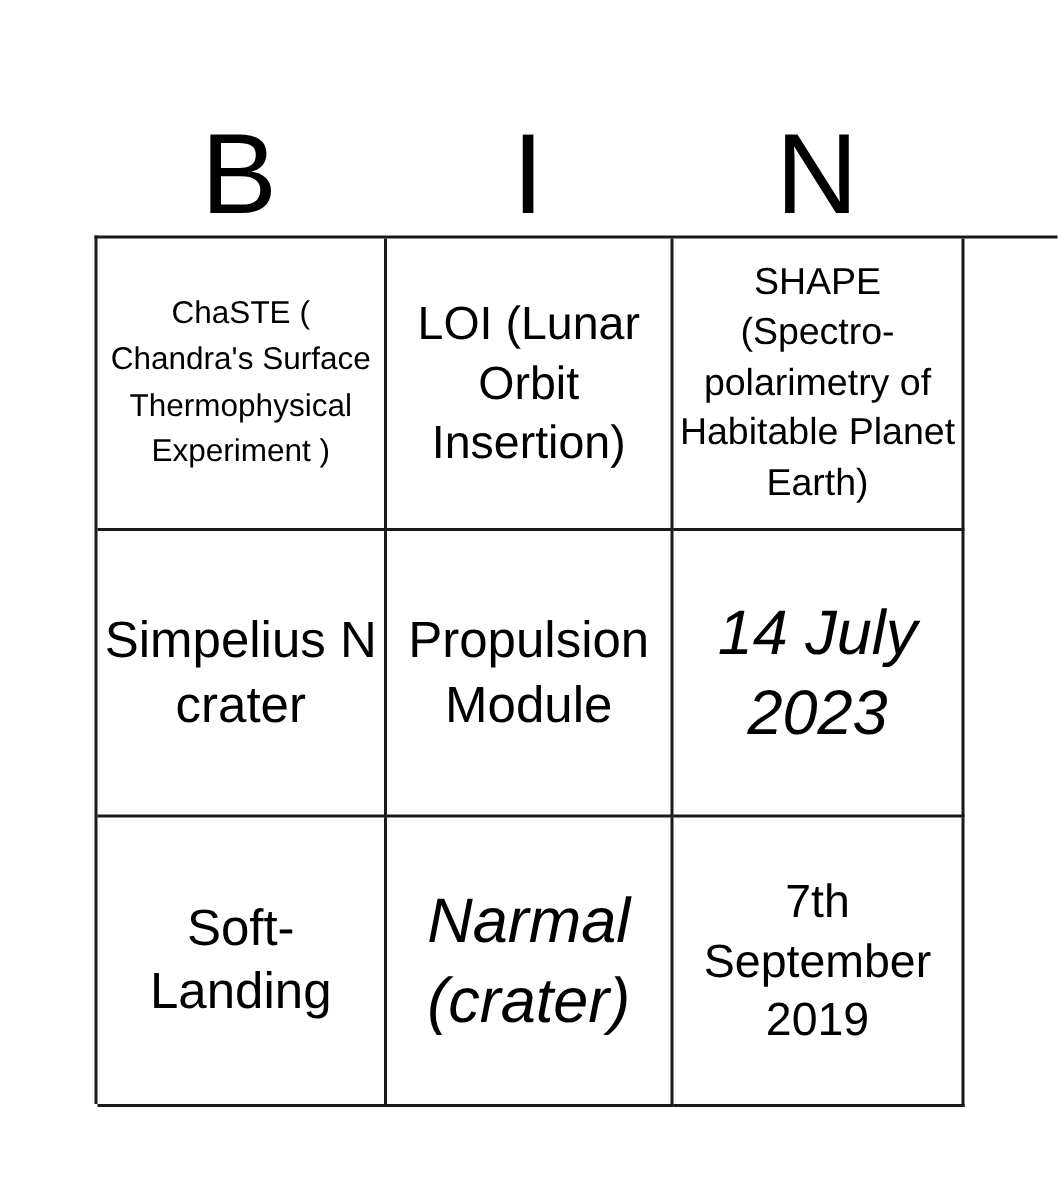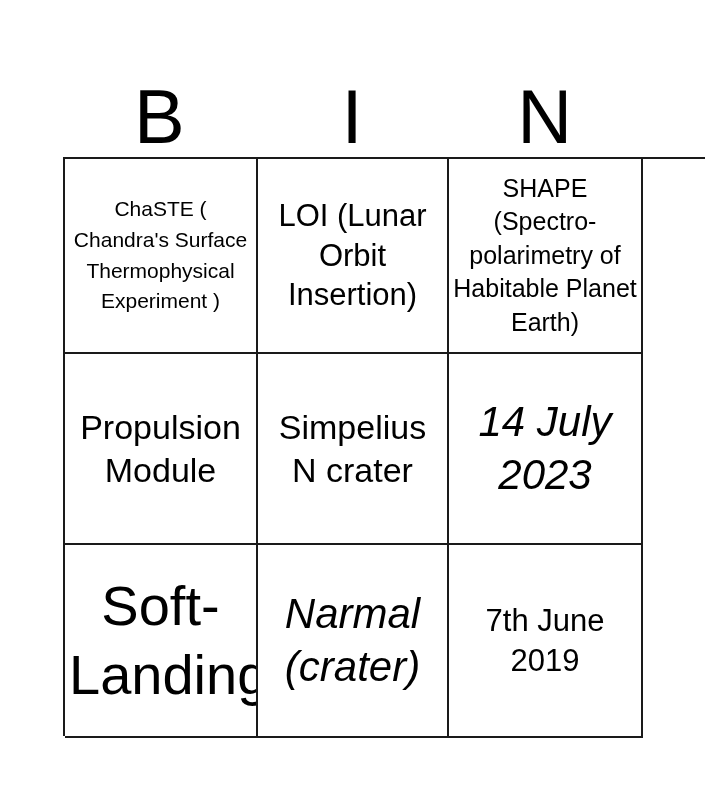--- a/index.html
+++ b/index.html
@@ -69,21 +69,21 @@
     width: 100%;
     color: #000000;
     font-weight: 400;
   }
   
   .fs-xs .cell-text { font-size: 21px; line-height: 1.46; }
   .fs-s  .cell-text { font-size: 25px; line-height: 1.34; }
   .fs-m  .cell-text { font-size: 31px; line-height: 1.28; }
   .fs-l  .cell-text { font-size: 34px; line-height: 1.26; }
   .fs-xl .cell-text { font-size: 42px; line-height: 1.24; font-style: italic; }
-  .fs-xxl .cell-text { font-size: 56px; line-height: 1.22; }
+  .fs-xxl .cell-text { font-size: 34px; line-height: 1.22; }
 </style>
 </head>
 <body>
 
 <div id="card">
 
   <div id="header-row">
     <div class="header-letter">B</div>
     <div class="header-letter">I</div>
     <div class="header-letter">N</div>
@@ -97,37 +97,37 @@
 
     <div class="cell fs-m">
       <span class="cell-text">LOI (Lunar Orbit Insertion)</span>
     </div>
 
     <div class="cell fs-s">
       <span class="cell-text">SHAPE (Spectro-polarimetry of Habitable Planet Earth)</span>
     </div>
 
     <div class="cell fs-l">
-      <span class="cell-text">Propulsion Module</span>
+      <span class="cell-text">Simpelius N crater</span>
     </div>
 
     <div class="cell fs-l">
-      <span class="cell-text">Simpelius N crater</span>
+      <span class="cell-text">Propulsion Module</span>
     </div>
 
     <div class="cell fs-xl">
       <span class="cell-text">14 July 2023</span>
     </div>
 
     <div class="cell fs-xxl">
       <span class="cell-text">Soft-Landing</span>
     </div>
 
     <div class="cell fs-xl">
       <span class="cell-text">Narmal (crater)</span>
     </div>
 
     <div class="cell fs-m">
-      <span class="cell-text">7th June 2019</span>
+      <span class="cell-text">7th September 2019</span>
     </div>
 
   </div>
 </div>
 
 </body></html>

